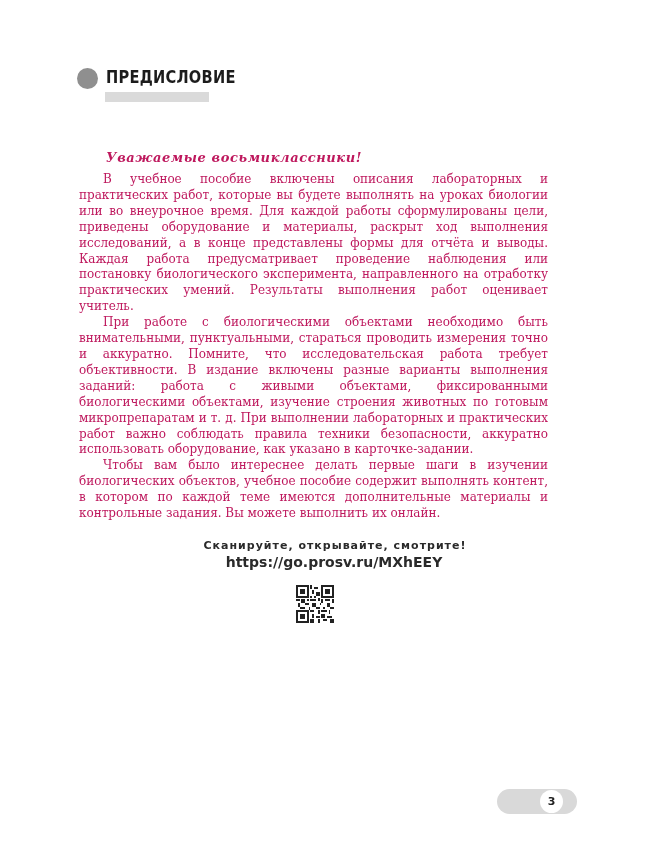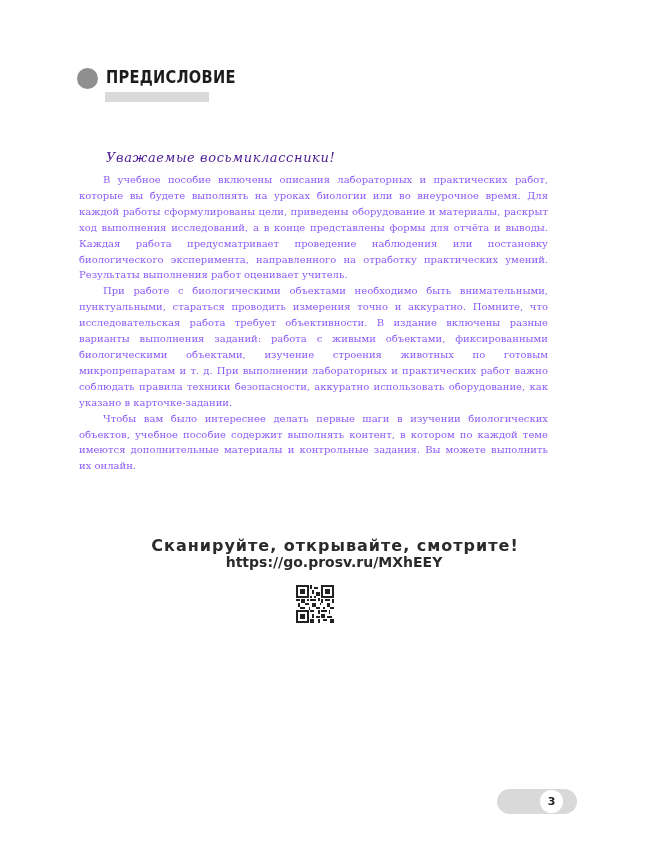--- a/index.html
+++ b/index.html
@@ -1,24 +1,24 @@
 <!DOCTYPE html>
 <html><head>
 <meta charset="utf-8">
 <style>
   html, body { margin:0; padding:0; background:#ffffff; }
   body { width:650px; height:865px; position:relative; overflow:hidden; font-family:"DejaVu Serif", serif; color:#2b2b2b; }
   .header-dot { position:absolute; left:77px; top:68px; width:21px; height:21px; border-radius:50%; background:#8f8f8f; }
   .header-title { position:absolute; left:106px; top:67px; font-family:"DejaVu Sans", sans-serif; font-weight:bold; font-size:17px; letter-spacing:0.3px; color:#1c1c1c; transform:scaleX(0.86); transform-origin:left top; }
   .header-bar { position:absolute; left:105px; top:92px; width:104px; height:10px; background:#dadada; }
-  .greeting { position:absolute; left:106px; top:150px; font-family:"DejaVu Serif", serif; font-style:italic; font-weight:normal; font-size:13px; letter-spacing:0.6px; color:#4c1d95; }
-  .body-text { position:absolute; left:79px; top:172px; width:469px; font-size:10px; line-height:15.9px; text-align:justify; color:#8b5cf6; }
+  .greeting { position:absolute; left:106px; top:150px; font-family:"DejaVu Serif", serif; font-style:italic; font-weight:bold; font-size:13px; letter-spacing:0.6px; color:#be185d; }
+  .body-text { position:absolute; left:79px; top:172px; width:469px; font-size:12px; line-height:15.9px; text-align:justify; color:#be185d; }
   .body-text p { margin:0; text-indent:24px; text-align-last:left; }
   .promo { position:absolute; left:0; top:537px; width:650px; text-align:center; font-family:"DejaVu Sans", sans-serif; }
-  .promo-line { display:block; font-weight:bold; font-size:16px; letter-spacing:1px; color:#2a2a2a; padding-left:20px; line-height:17px; }
+  .promo-line { display:block; font-weight:bold; font-size:11px; letter-spacing:1px; color:#2a2a2a; padding-left:20px; line-height:17px; }
   .promo-url { display:block; font-size:14px; color:#2a2a2a; padding-left:18px; line-height:17px; font-weight:600;}
   .qr { position:absolute; left:296px; top:585px; width:38px; height:38px; }
   .page-pill { position:absolute; left:497px; top:789px; width:80px; height:25px; border-radius:13px; background:#d9d9d9; }
   .page-circle { position:absolute; left:540px; top:790px; width:23px; height:23px; border-radius:50%; background:#ffffff; display:flex; align-items:center; justify-content:center; font-family:"DejaVu Sans", sans-serif; font-weight:bold; font-size:11px; color:#222; }
 </style>
 </head>
 <body>
 
 <div class="header-dot"></div>
 <div class="header-title">ПРЕДИСЛОВИЕ</div>

